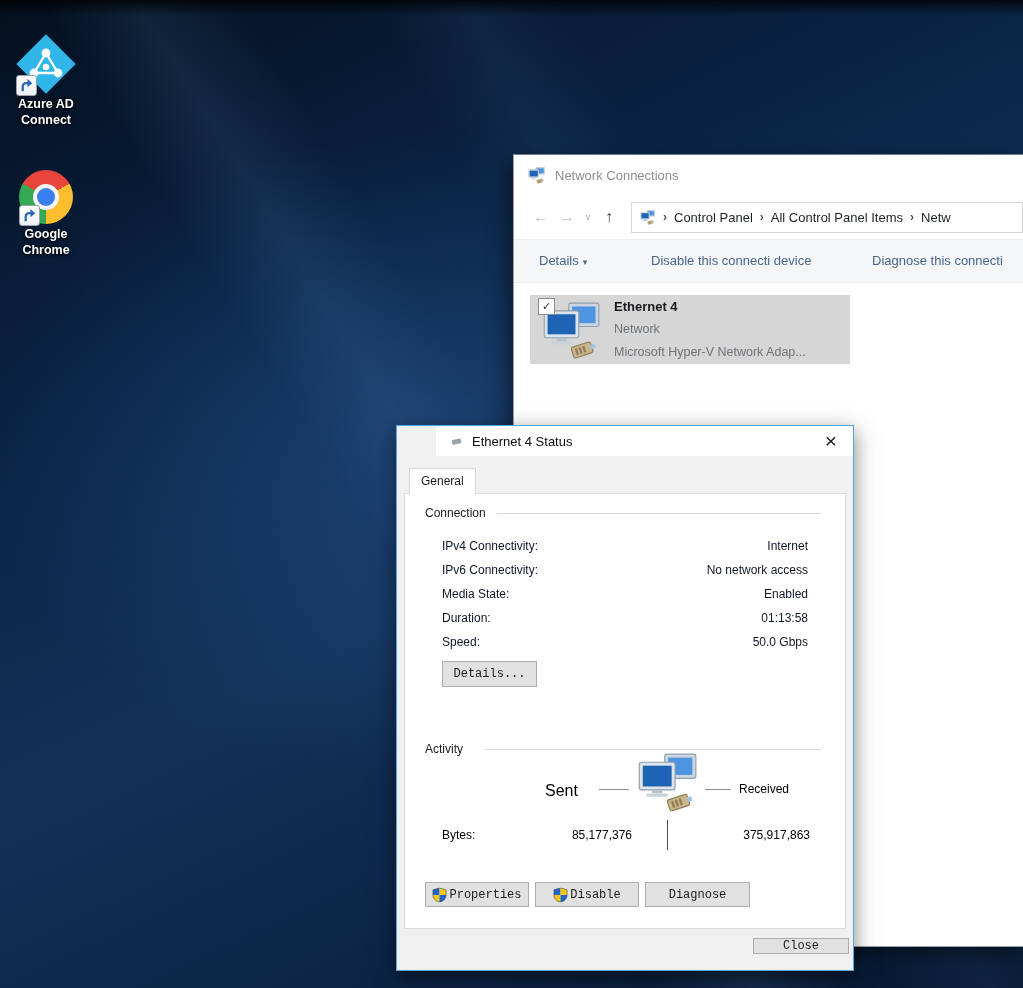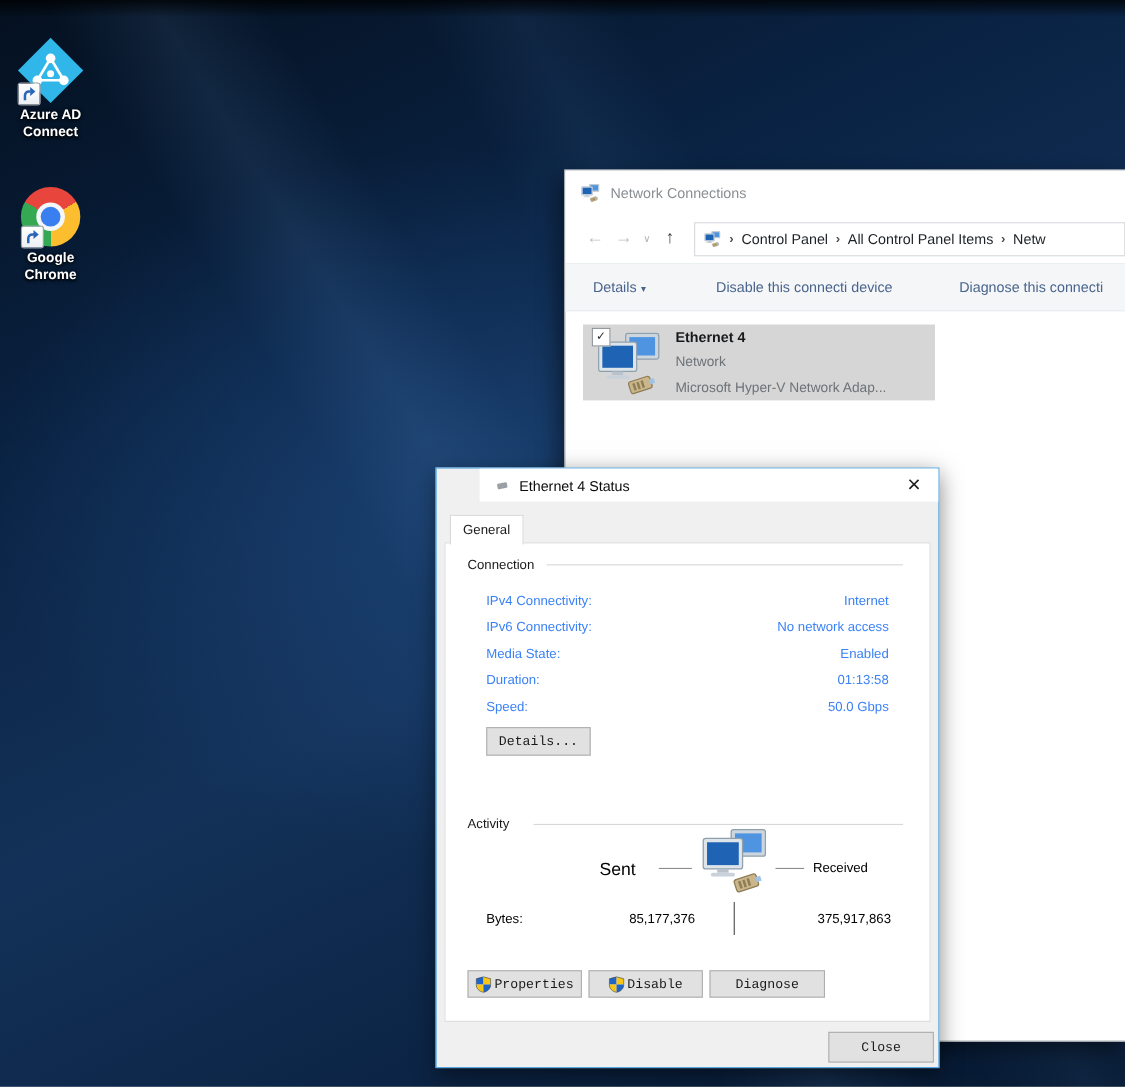--- a/index.html
+++ b/index.html
@@ -64,39 +64,39 @@
     border:1px solid #53a7e2;box-shadow:0 6px 20px rgba(0,0,0,0.5);box-sizing:border-box;padding-left:39px;}
   .dlg-titlebar{height:30px;background:#fff;display:flex;align-items:center;padding-left:15px;}
   .dlg-title{font-size:13px;color:#0c0c0c;margin-left:8px;}
   .dlg-close{position:absolute;right:0;top:0;width:44px;height:30px;display:flex;align-items:center;justify-content:center;
     font-size:21px;color:#1a1a1a;font-weight:400;}
   .tab{position:absolute;left:12px;top:42px;height:26px;padding:0 11px;background:#fff;
     border:1px solid #d9d9d9;border-bottom:none;font-size:12px;color:#1a1a1a;line-height:25px;z-index:2;}
   .page{position:absolute;left:7px;top:67px;width:442px;height:436px;background:#fff;border:1px solid #dcdcdc;box-sizing:border-box;}
   .grp-label{position:absolute;font-size:12px;color:#1a1a1a;}
   .grp-line{position:absolute;height:1px;background:#d8d8d8;}
-  .rows{position:absolute;left:37px;right:37px;top:40px;font-size:12px;color:#3b82f6;}
+  .rows{position:absolute;left:37px;right:37px;top:40px;font-size:12px;color:#0f172a;}
   .row{display:flex;justify-content:space-between;height:24px;align-items:center;}
   .btn{background:#e1e1e1;border:1px solid #adadad;font-size:12px;color:#1a1a1a;
     display:flex;align-items:center;justify-content:center;box-sizing:border-box;font-family:Liberation Mono, monospace;}
   .details-btn{position:absolute;left:37px;top:167px;width:95px;height:26px;}
   .sent-lbl{position:absolute;left:140px;top:288px;width:46px;text-align:left;font-size:16px;}
   .recv-lbl{position:absolute;left:334px;top:288px;font-size:12px;}
   .dash{position:absolute;top:295px;height:1px;background:#8c8c8c;}
   .dash1{left:194px;width:30px;}
   .dash2{left:300px;width:26px;}
   .act-icon{position:absolute;left:232px;top:258px;width:60px;height:62px;}
   .bytes-lbl{position:absolute;left:37px;top:334px;font-size:12px;}
   .sent-val{position:absolute;left:115px;top:334px;width:112px;text-align:right;font-size:12px;}
   .recv-val{position:absolute;left:295px;top:334px;width:110px;text-align:right;font-size:12px;}
   .vsep{position:absolute;left:262px;top:326px;width:1px;height:30px;background:#4a4a4a;}
   .props-btn{position:absolute;left:20px;top:388px;width:104px;height:25px;}
   .disable-btn{position:absolute;left:130px;top:388px;width:104px;height:25px;}
   .diag-btn{position:absolute;left:240px;top:388px;width:105px;height:25px;}
-  .close-btn{position:absolute;left:356px;top:512px;width:96px;height:28px;}
+  .close-btn{position:absolute;left:356px;top:512px;width:96px;height:16px;}
   .shield{margin-right:2px;flex:0 0 auto;}
 </style>
 </head>
 <body>
 
 <svg width="0" height="0" style="position:absolute">
   <defs>
     <symbol id="netadapter" viewBox="0 0 52 52">
       <rect x="24" y="1" width="27" height="21" rx="2" fill="#cdd6de" stroke="#8fa0ad"></rect>
       <rect x="27" y="4" width="21" height="15" fill="#4f94e0"></rect>

